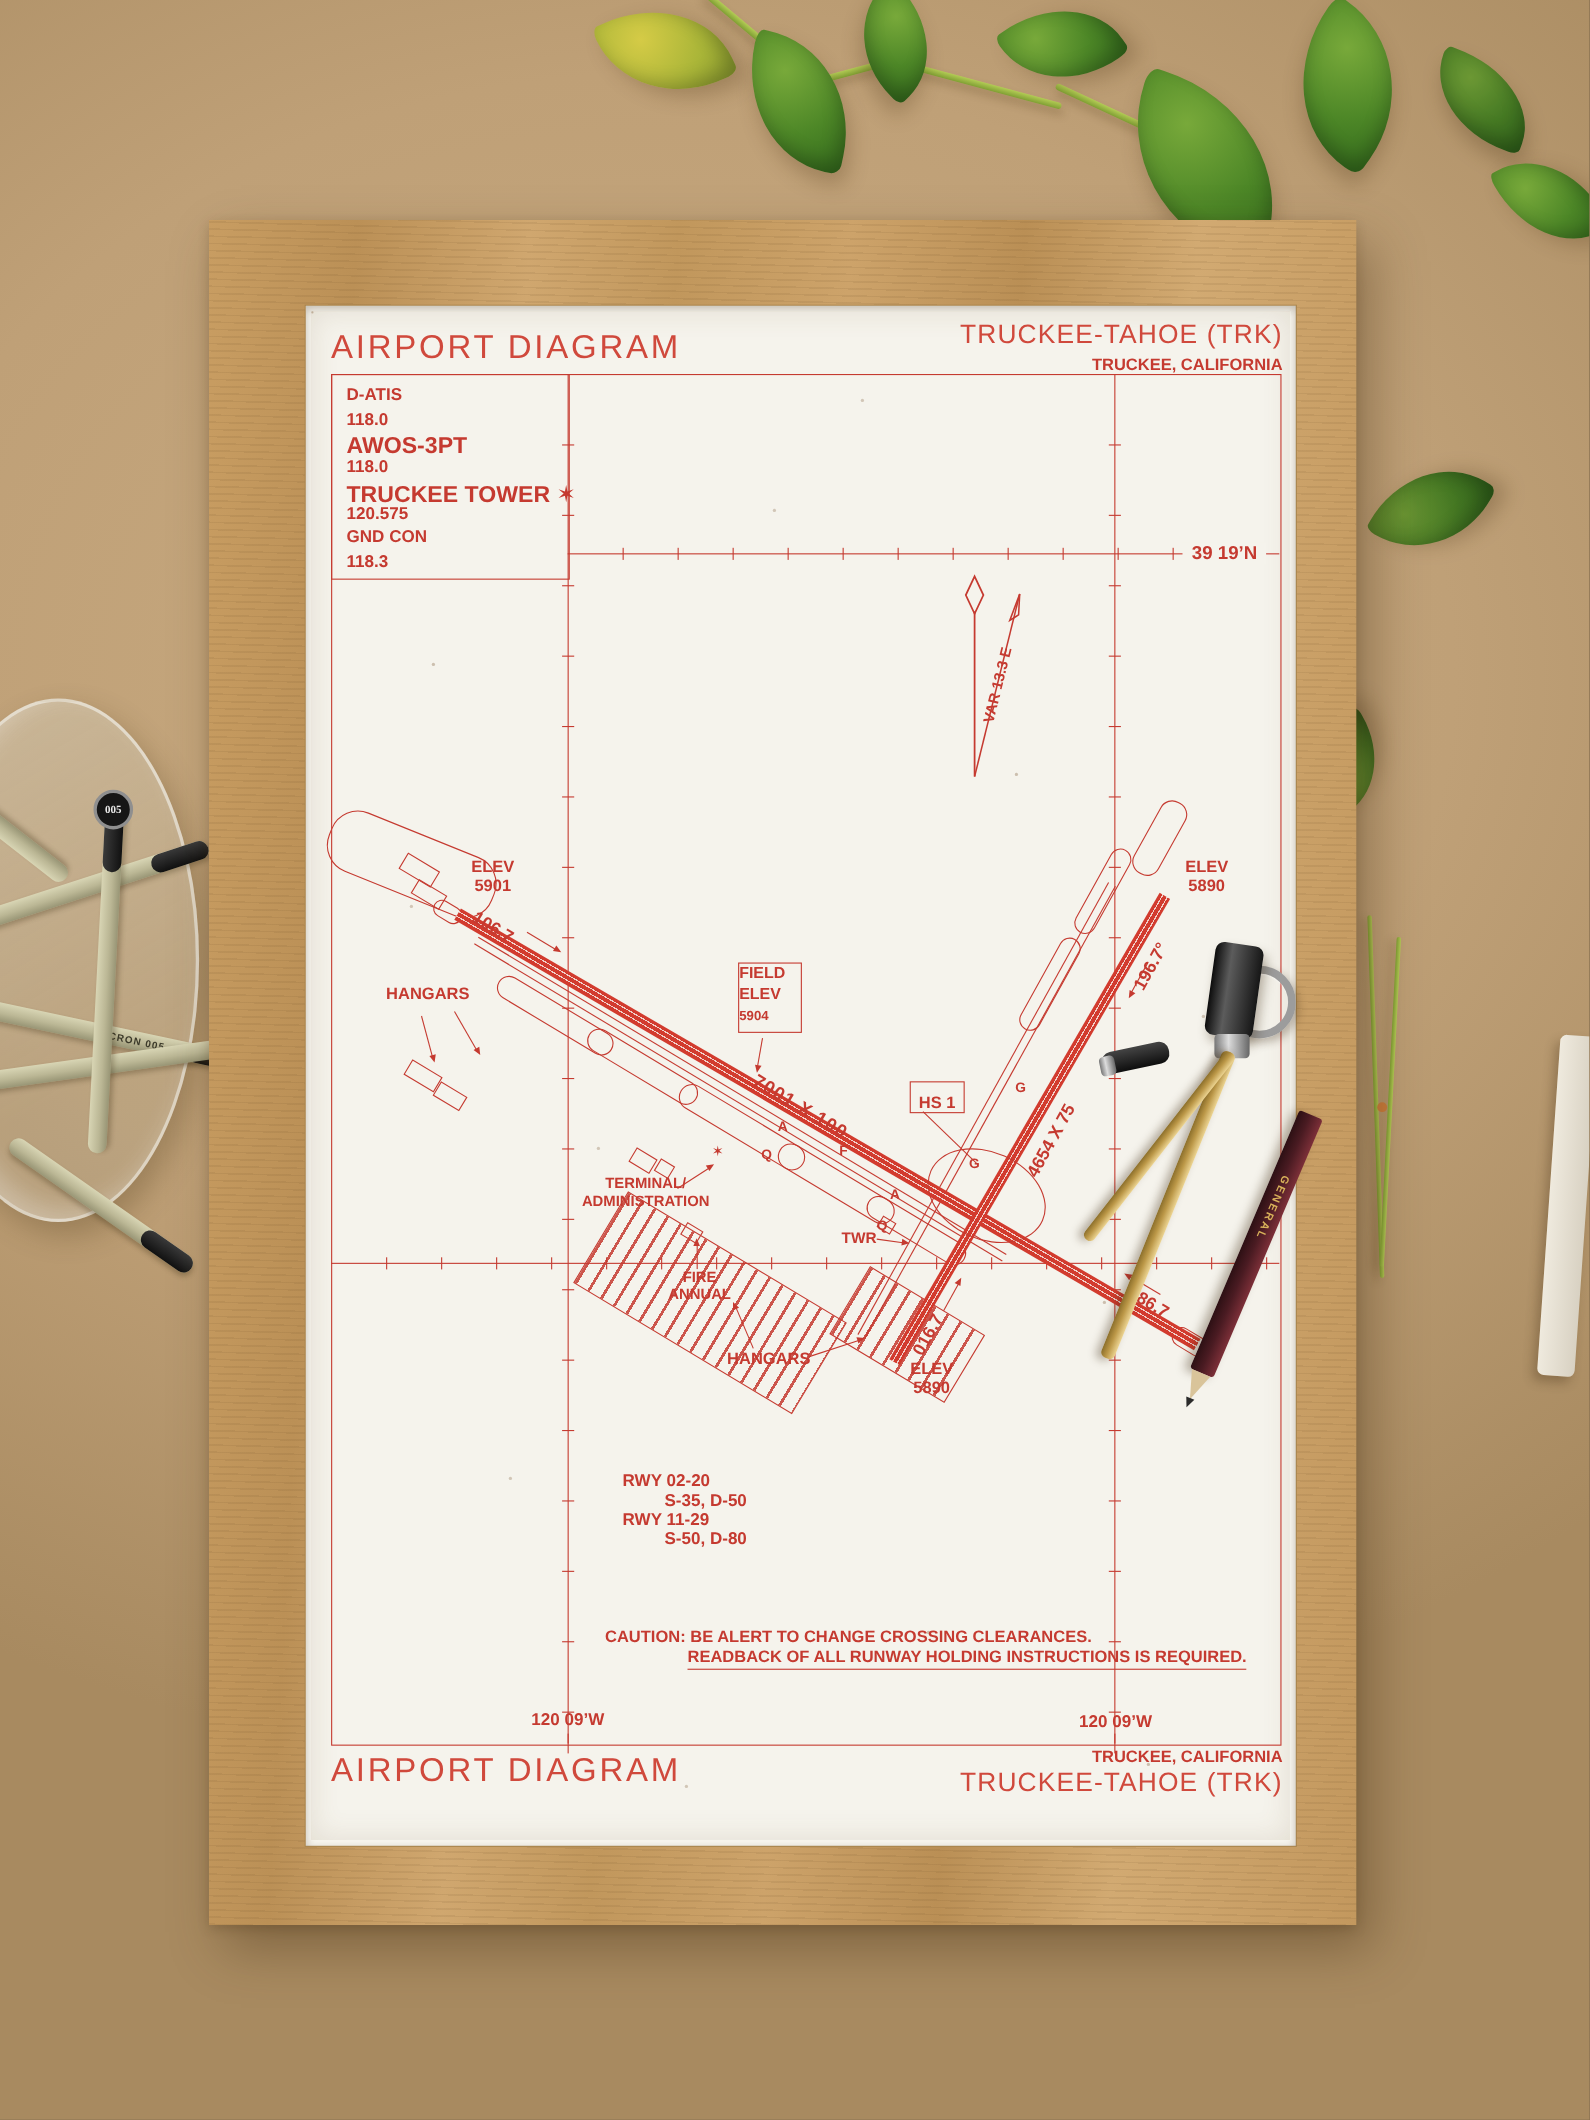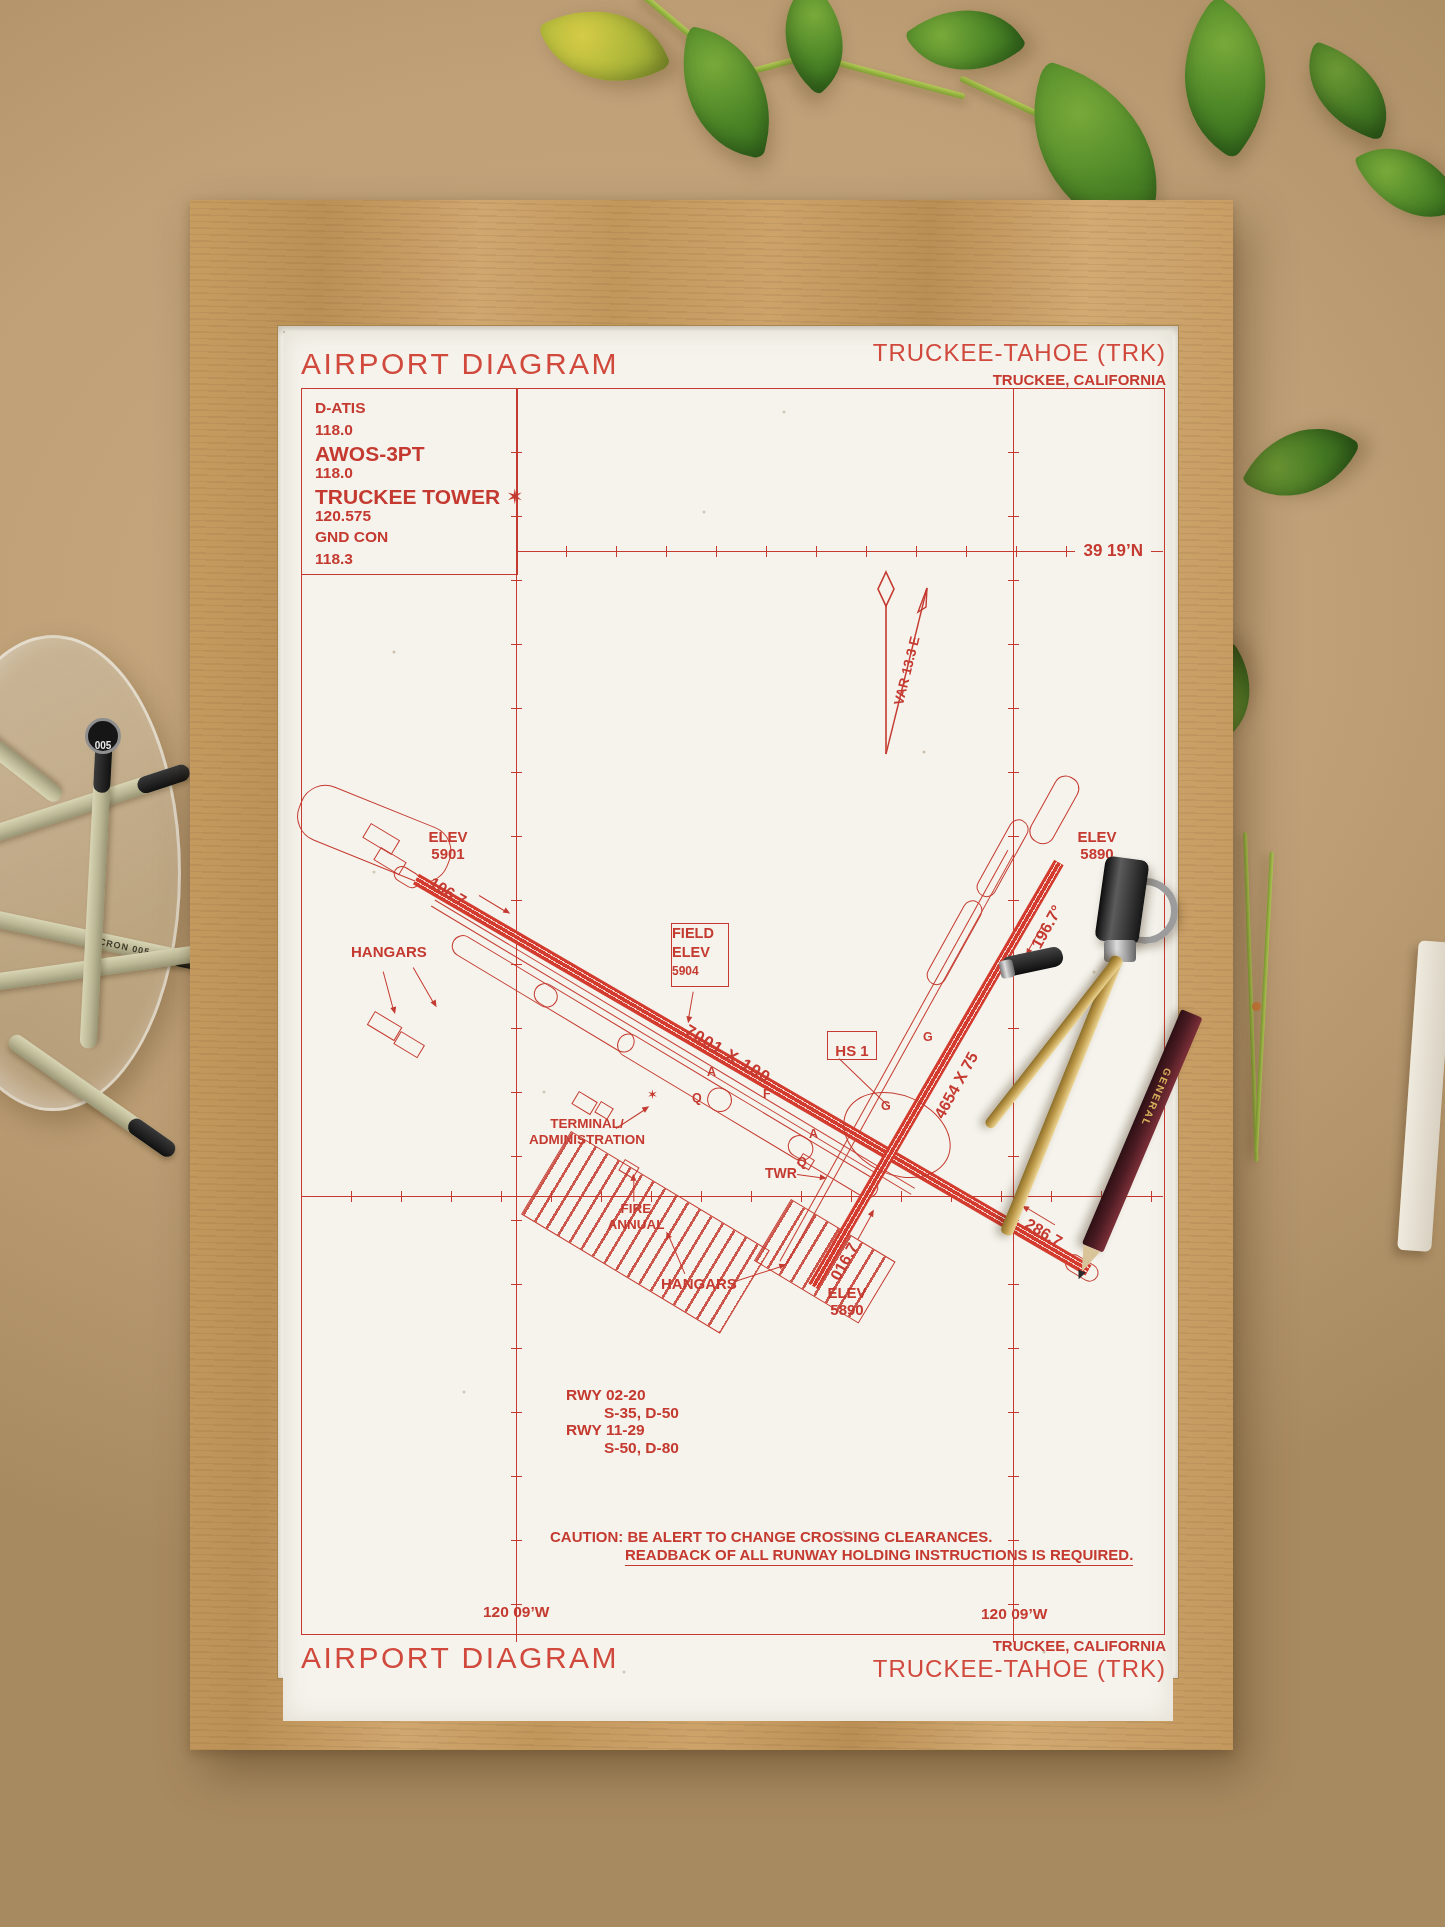--- a/index.html
+++ b/index.html
@@ -20,21 +20,21 @@
   
   .jar{position:absolute;border-radius:50%;
     border:3px solid rgba(250,252,250,.55);
     background:linear-gradient(150deg, rgba(225,233,228,.30), rgba(170,180,172,.16) 70%);
     box-shadow:inset 10px -8px 22px rgba(255,255,255,.30), 8px 12px 26px rgba(80,58,26,.30);}
   .pen{position:absolute;height:17px;border-radius:9px;transform-origin:0 50%;
     background:linear-gradient(#d8d5b4,#bbb795 55%,#989575);box-shadow:2px 3px 5px rgba(60,45,20,.30);}
   .pen .cap{position:absolute;right:0;top:0;bottom:0;width:54px;border-radius:9px;
     background:linear-gradient(#3a3a3a,#111);}
   .capdisc{position:absolute;border-radius:50%;background:#161616;border:3px solid #8f8f8f;
-    color:#e8e8e8;font-size:10px;font-weight:bold;display:flex;align-items:flex-end;justify-content:center;}
+    color:#e8e8e8;font-size:10px;font-weight:bold;display:flex;align-items:center;justify-content:center;font-family:Liberation Serif, serif;}
   .pinkdot{position:absolute;border-radius:50%;background:#e061a8;}
   .penlabel{position:absolute;color:#3c3a2a;font-size:9px;font-weight:bold;letter-spacing:1px;transform-origin:0 50%;white-space:nowrap;}
   
   .metal-knob{position:absolute;border-radius:8px;background:linear-gradient(90deg,#0c0c0c,#5c5c5c 35%,#161616);box-shadow:4px 6px 10px rgba(60,40,15,.35);}
   .keyring{position:absolute;border-radius:50%;border:7px solid #9c9c9c;box-shadow:inset 1px 1px 2px #fff, 3px 4px 8px rgba(60,40,15,.3);}
   .gold-leg{position:absolute;border-radius:5px;transform-origin:0 50%;
     background:linear-gradient(#ecd492,#bb9747 55%,#8c6f2b);box-shadow:3px 4px 8px rgba(60,40,15,.35);}
   .black-screw{position:absolute;border-radius:9px;transform-origin:0 50%;background:linear-gradient(#444,#0e0e0e);}
   .chrome{position:absolute;background:linear-gradient(90deg,#777,#ddd 40%,#666);border-radius:4px;}
   .pencil{position:absolute;height:23px;border-radius:3px;transform-origin:0 50%;
@@ -46,21 +46,21 @@
   .pencil .brand{position:absolute;left:60px;top:6px;color:#d8b25a;font-size:10px;letter-spacing:2px;font-weight:bold;}
   .white-pencil{position:absolute;border-radius:6px;transform-origin:0 50%;
     background:linear-gradient(90deg,#efeade,#d8d1c2);box-shadow:-4px 6px 10px rgba(60,40,15,.3);}
   
   .frame{position:absolute;left:190px;top:200px;width:1043px;height:1550px;
     background:linear-gradient(93deg,#c89d62 0%,#bb9056 12%,#d0a76f 26%,#c1975c 38%,#cda36a 52%,#ba8f55 66%,#d2aa72 80%,#c3985e 100%);
     box-shadow:14px 22px 44px rgba(70,48,20,.40), 0 4px 10px rgba(70,48,20,.25);}
   .frame::before{content:"";position:absolute;inset:0;
     background:repeating-linear-gradient(1.5deg, rgba(101,72,35,.10) 0 1.5px, transparent 1.5px 6.5px);}
   .mat{position:absolute;left:88px;top:78px;right:55px;bottom:72px;background:#f8f6ef;
-    box-shadow:0 0 0 1px #a9854e, inset 0 3px 9px rgba(70,50,25,.30);margin-top:48px;}
+    box-shadow:0 0 0 1px #a9854e, inset 0 3px 9px rgba(70,50,25,.30);}
   .paper{position:absolute;left:5px;top:5px;width:890px;height:1390px;background:var(--paper);
     box-shadow:inset 0 0 26px rgba(120,90,50,.14);}
   
   .t{position:absolute;color:var(--ink);font-weight:bold;white-space:nowrap;}
   .rlab{position:absolute;color:var(--ink);font-weight:bold;white-space:nowrap;transform-origin:0 0;}
   .bigtitle{position:absolute;color:#d0493c;font-size:30px;letter-spacing:2.5px;font-weight:normal;white-space:nowrap;}
   .midtitle{position:absolute;color:#d0493c;font-size:24px;letter-spacing:1px;font-weight:normal;white-space:nowrap;}
   .box{position:absolute;border:1.6px solid var(--ink);}
   .gline{position:absolute;background:var(--ink);}
   .gline i{display:block;position:absolute;background:var(--ink);}

